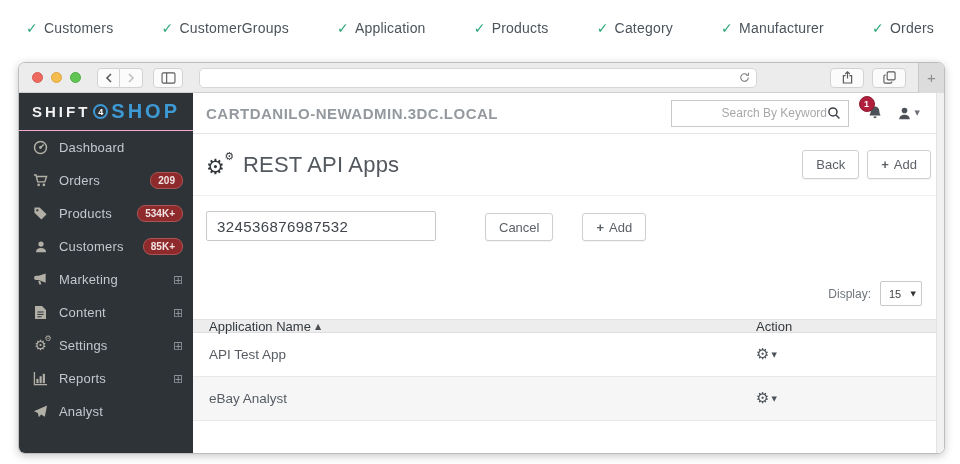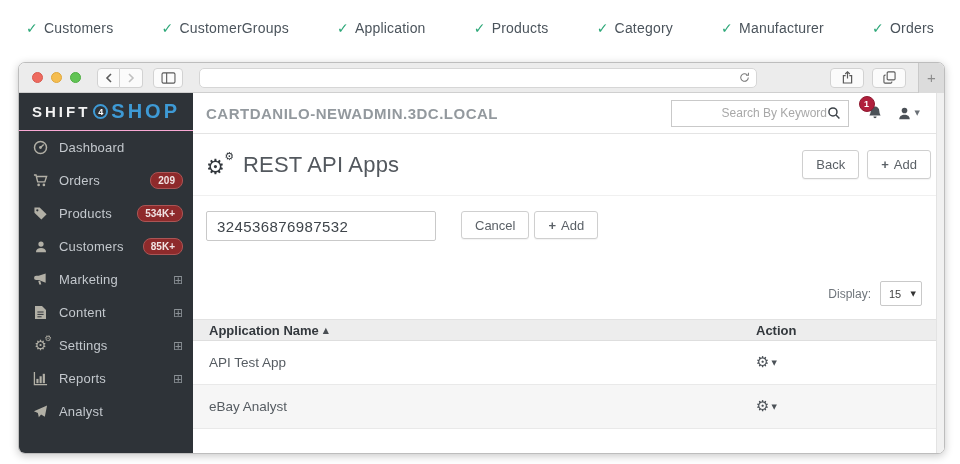--- a/index.html
+++ b/index.html
@@ -88,36 +88,36 @@
   .title-gears .g-small { position:absolute; right:0; top:-2px; font-size:11px; }
   .page-title { margin-left:9px; font-size:22px; color:#53585e; letter-spacing:.2px; }
   .header-actions { margin-left:auto; display:flex; gap:8px; }
   .btn { height:29px; background:#fff; border:1px solid #cfcfcf; border-radius:3px; color:#5b6167;
     font-size:13px; display:flex; align-items:center; justify-content:center; padding:0 13px;
     cursor:pointer; box-shadow:0 1px 1px rgba(0,0,0,.05); font-family:inherit; }
   .btn .plus { font-weight:bold; margin-right:5px; font-size:13px; }
 
   .form-area { padding:15px 13px 0; }
   .pk-label { font-size:13px; color:#6f757b; margin-bottom:7px; }
-  .pk-row { display:flex; align-items:flex-start; }
+  .pk-row { display:flex; align-items:flex-end;gap:24px; }
   .pk-input { width:230px; height:30px; border:1px solid #c9c9c9; border-radius:2px; padding:0 10px;
     font-size:15px; color:#3f454b; letter-spacing:.4px; outline:none; font-family:inherit; }
   .pk-row .btn-cancel { margin-left:25px; height:28px; }
   .pk-row .btn-add { margin-left:5px; height:28px; }
 
   .display-row { margin-top:40px; display:flex; align-items:center; justify-content:flex-end; padding-right:22px; }
   .display-label { font-size:12px; color:#6f757b; margin-right:9px; }
   .display-select { width:42px; height:25px; border:1px solid #c9c9c9; border-radius:2px; background:#fff;
     display:flex; align-items:center; padding:0 5px 0 8px; cursor:pointer; }
   .display-select .val { flex:1; font-size:11px; color:#444; }
   .display-select .caret { font-size:7px; color:#333; font-family:"DejaVu Sans",sans-serif; }
 
   .table { margin-top:13px; }
-  .thead { height:22px; background:#ededed; border-top:1px solid #e2e2e2; border-bottom:1px solid #dedede;
-    display:flex; align-items:center; font-size:13px; font-weight:bold; color:#33383d; }
+  .thead { height:14px; background:#ededed; border-top:1px solid #e2e2e2; border-bottom:1px solid #dedede;
+    display:flex; align-items:center; font-size:13px; font-weight:normal; color:#33383d; }
   .col-name { width:563px; padding-left:16px; display:flex; align-items:center; flex-shrink:0; }
   .col-action { flex:1; }
   .sort-arrow { font-size:8px; margin-left:4px; color:#4a4f54; font-family:"DejaVu Sans",sans-serif; }
   .trow { height:44px; display:flex; align-items:center; font-size:13.5px; color:#565c62;
     border-bottom:1px solid #e9e9e9; }
   .trow.alt { background:#f6f6f6; }
   .action-cell { display:flex; align-items:center; gap:2px; color:#4b5157; cursor:pointer; }
   .action-cell .gear { font-size:15px; font-family:"DejaVu Sans",sans-serif; line-height:1; }
   .action-cell .caret { font-size:7px; font-family:"DejaVu Sans",sans-serif; }
 

